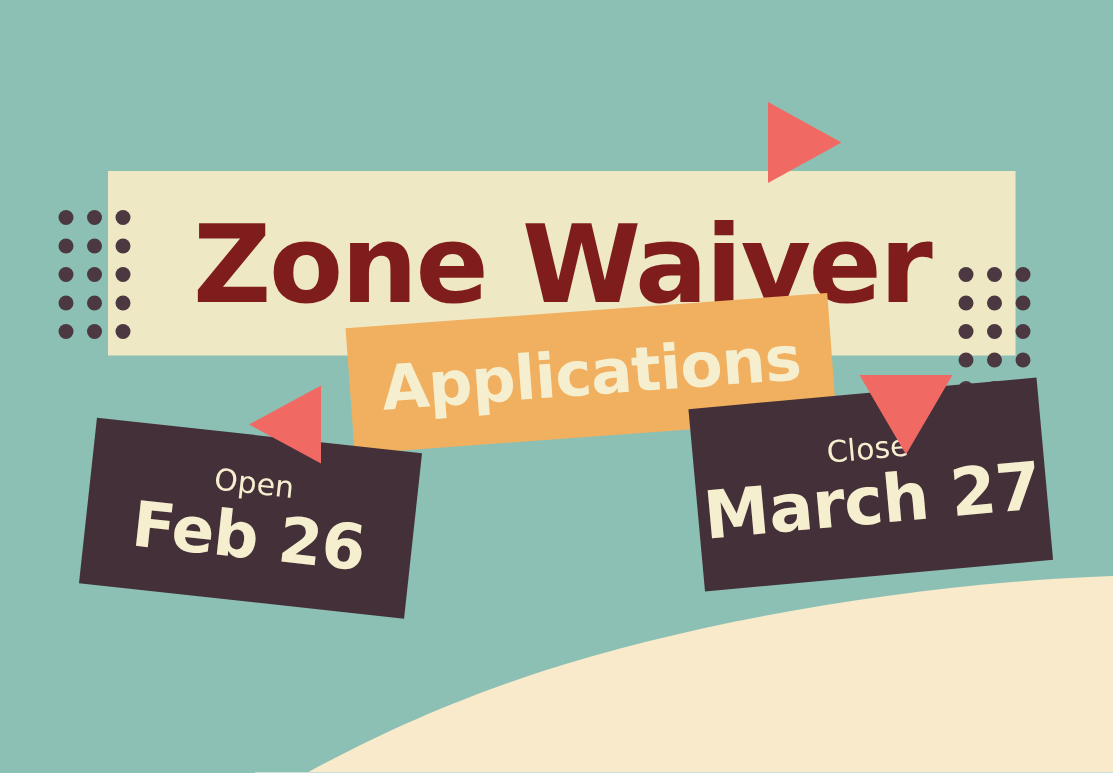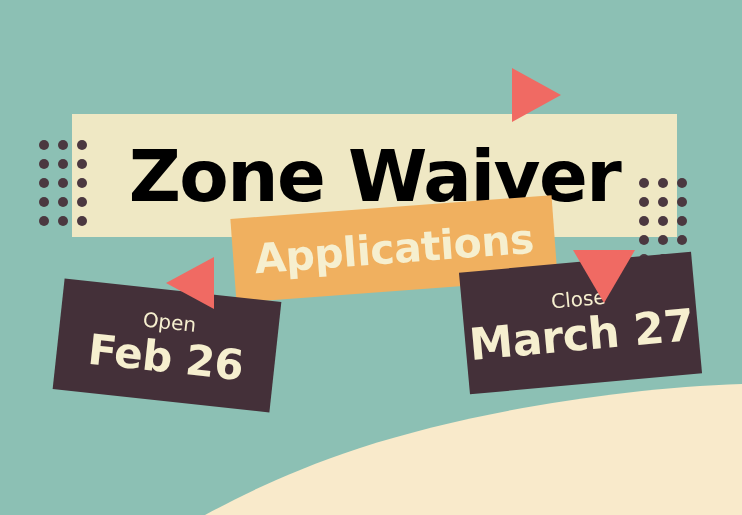--- a/index.html
+++ b/index.html
@@ -91,21 +91,21 @@
     left: 72px;
     top: 114px;
     width: 605px;
     height: 123px;
     display: flex;
     align-items: center;
     justify-content: center;
     font-size: 72px;
     font-weight: 700;
     letter-spacing: -1.5px;
-    color: #000000;
+    color: #7f1d1d;
     white-space: nowrap;
     line-height: 1;
   }
 
   
   .appband {
     position: absolute;
     left: 233px;
     top: 207px;
     width: 322px;

